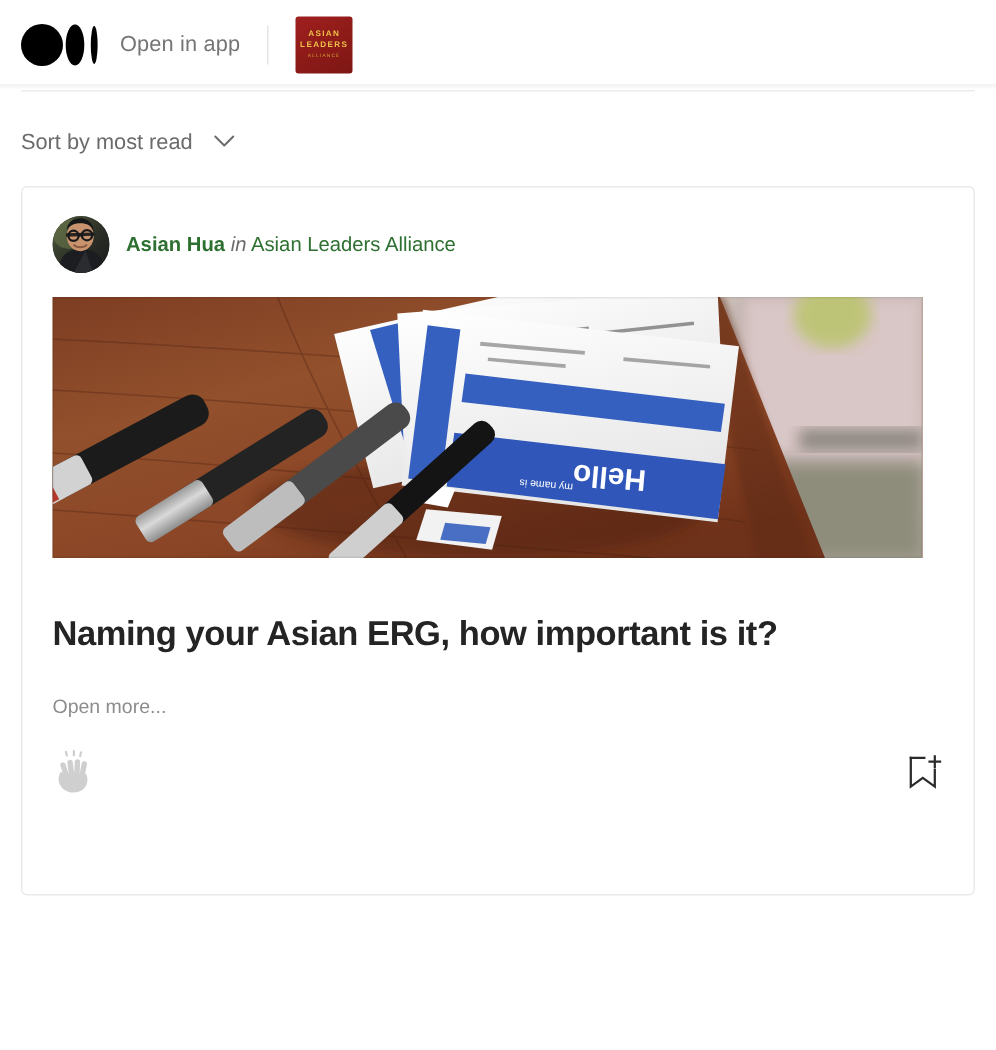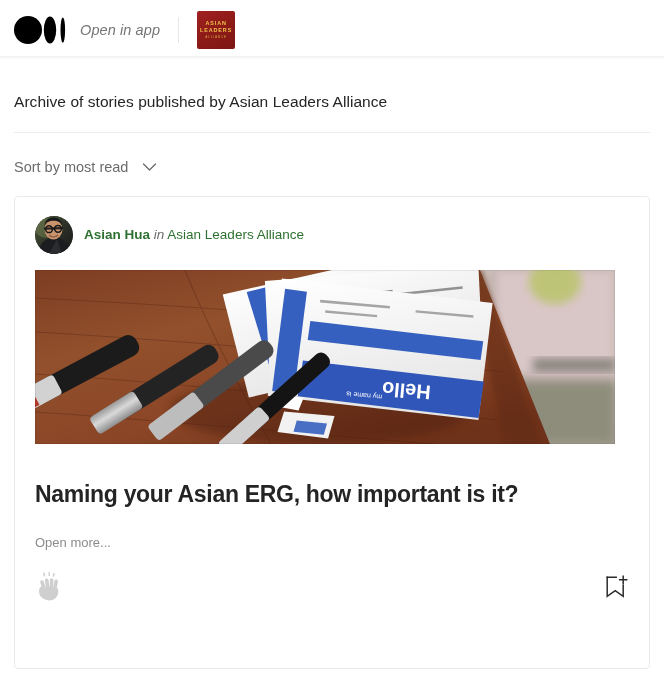--- a/index.html
+++ b/index.html
@@ -40,21 +40,20 @@
     cursor: pointer;
   }
   .medium-logo svg { display: block; }
 
   .open-in-app {
     font-size: 14.5px;
     color: #757575;
     letter-spacing: 0.1px;
     cursor: pointer;
     white-space: nowrap;
-    font-style: italic;
   }
 
   .topbar-divider {
     width: 1px;
     height: 26px;
     background: #e6e6e6;
     margin: 0 18px;
   }
 
   .pub-badge {
@@ -265,21 +264,20 @@
   <div class="pub-badge">
     <span class="bl l1">ASIAN</span>
     <span class="bl l2">LEADERS</span>
     <span class="bl l3">ALLIANCE</span>
   </div>
 
 </div>
 
 <div class="page">
 
-  <div class="archive-title">Archive of stories published by Asian Leaders Alliance</div>
 
   <div class="divider-line"></div>
 
   <div class="filter-row">
 
 
     <div class="sort-control">
       <span class="sort-label">Sort by most read</span>
       <span>
         <svg width="15" height="10" viewBox="0 0 15 10" xmlns="http://www.w3.org/2000/svg">

